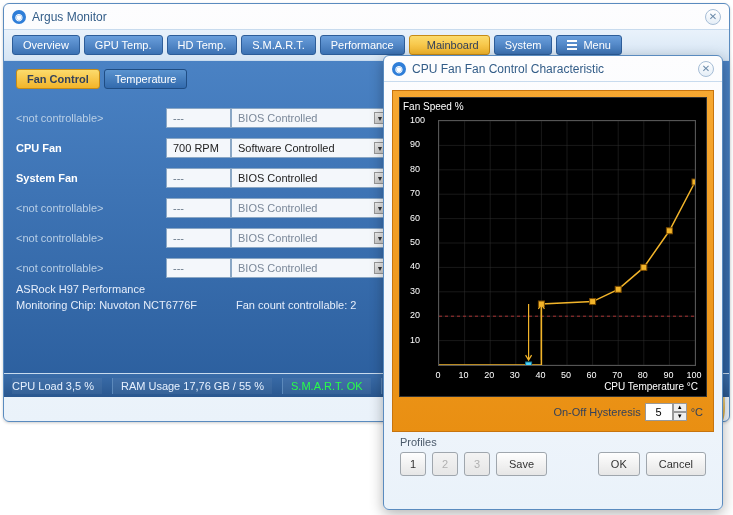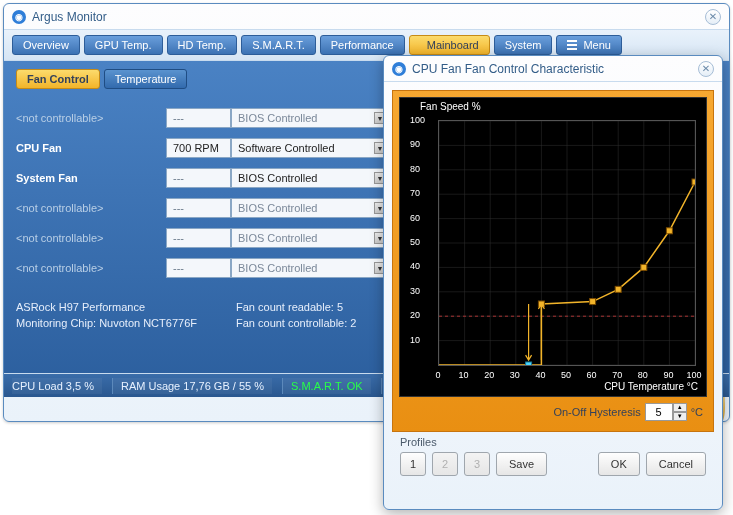--- a/index.html
+++ b/index.html
@@ -79,21 +79,21 @@
   .dropdown {
     background:#f4f7fb; border:1px solid #8aa7c5; height:20px;
     display:flex; align-items:center; justify-content:space-between;
     padding:0 4px 0 6px; color:#222; font-size:11px;
   }
   .dropdown.dim { color:#7a8899; }
   .dd-arrow { width:12px; height:12px; background:linear-gradient(#eee,#ccc); border:1px solid #999; display:flex; align-items:center; justify-content:center; font-size:7px; color:#333; }
 
   .info-row {
     display:grid; grid-template-columns:220px 180px;
-    font-size:11px; color:#e6eefb; margin-top:18px;
+    font-size:11px; color:#e6eefb; margin-top:0;
   }
   .info-row2 { margin-top:4px; }
 
   .statusbar {
     position:absolute; bottom:0; left:0; right:0; height:24px;
     border-top:1px solid #c8dbee; display:flex; align-items:center;
     padding:0 8px; font-size:11px; background:linear-gradient(#3a6daa,#2a578f);
     gap:10px;
   }
   .statusbar .cell { background: rgba(255,255,255,0.05); border-left:1px solid #5c89bb; padding:0 8px; height:16px; display:flex; align-items:center; color:#e7f1ff;}
@@ -114,21 +114,21 @@
     padding:8px;
   }
   .chart-frame {
     background: linear-gradient(#f7a831,#e98f12);
     border:1px solid #c7740e; padding:6px;
   }
   .chart {
     position:relative; width:100%; height:300px;
     background:#000; border:1px solid #333;
   }
-  .ylabel { position:absolute; left:20px; top:3px; color:#fff; font-size:10px; }
+  .ylabel { position:absolute; left:3px; top:3px; color:#fff; font-size:10px; }
   .xlabel { position:absolute; right:8px; bottom:4px; color:#fff; font-size:10px; }
   .plot {
     position:absolute; left:38px; top:22px; right:10px; bottom:30px;
     border:1px solid #555;
   }
   .plot svg { position:absolute; left:0; top:0; width:100%; height:100%; }
   .ytick { position:absolute; left:10px; color:#fff; font-size:9px; transform:translateY(-50%);}
   .xtick { position:absolute; bottom:16px; color:#fff; font-size:9px; transform:translateX(-50%);}
   .hyster {
     display:flex; justify-content:flex-end; align-items:center; gap:4px;
@@ -232,21 +232,20 @@
       <div class="label">&lt;not controllable&gt;</div>
       <div class="rpm-box">---</div>
       <div class="dropdown dim">
           <span>BIOS Controlled</span>
           <span class="dd-arrow">▼</span>
         </div>
     </div>
 
     <div class="info-row">
       <div>ASRock H97 Performance</div>
-      <div>Fan count readable: 5</div>
     </div>
     <div class="info-row info-row2">
       <div>Monitoring Chip: Nuvoton NCT6776F</div>
       <div>Fan count controllable: 2</div>
     </div>
 
     <div class="award"></div>
 
     <div class="statusbar">
       <div class="cell">CPU Load 3,5 %</div>

